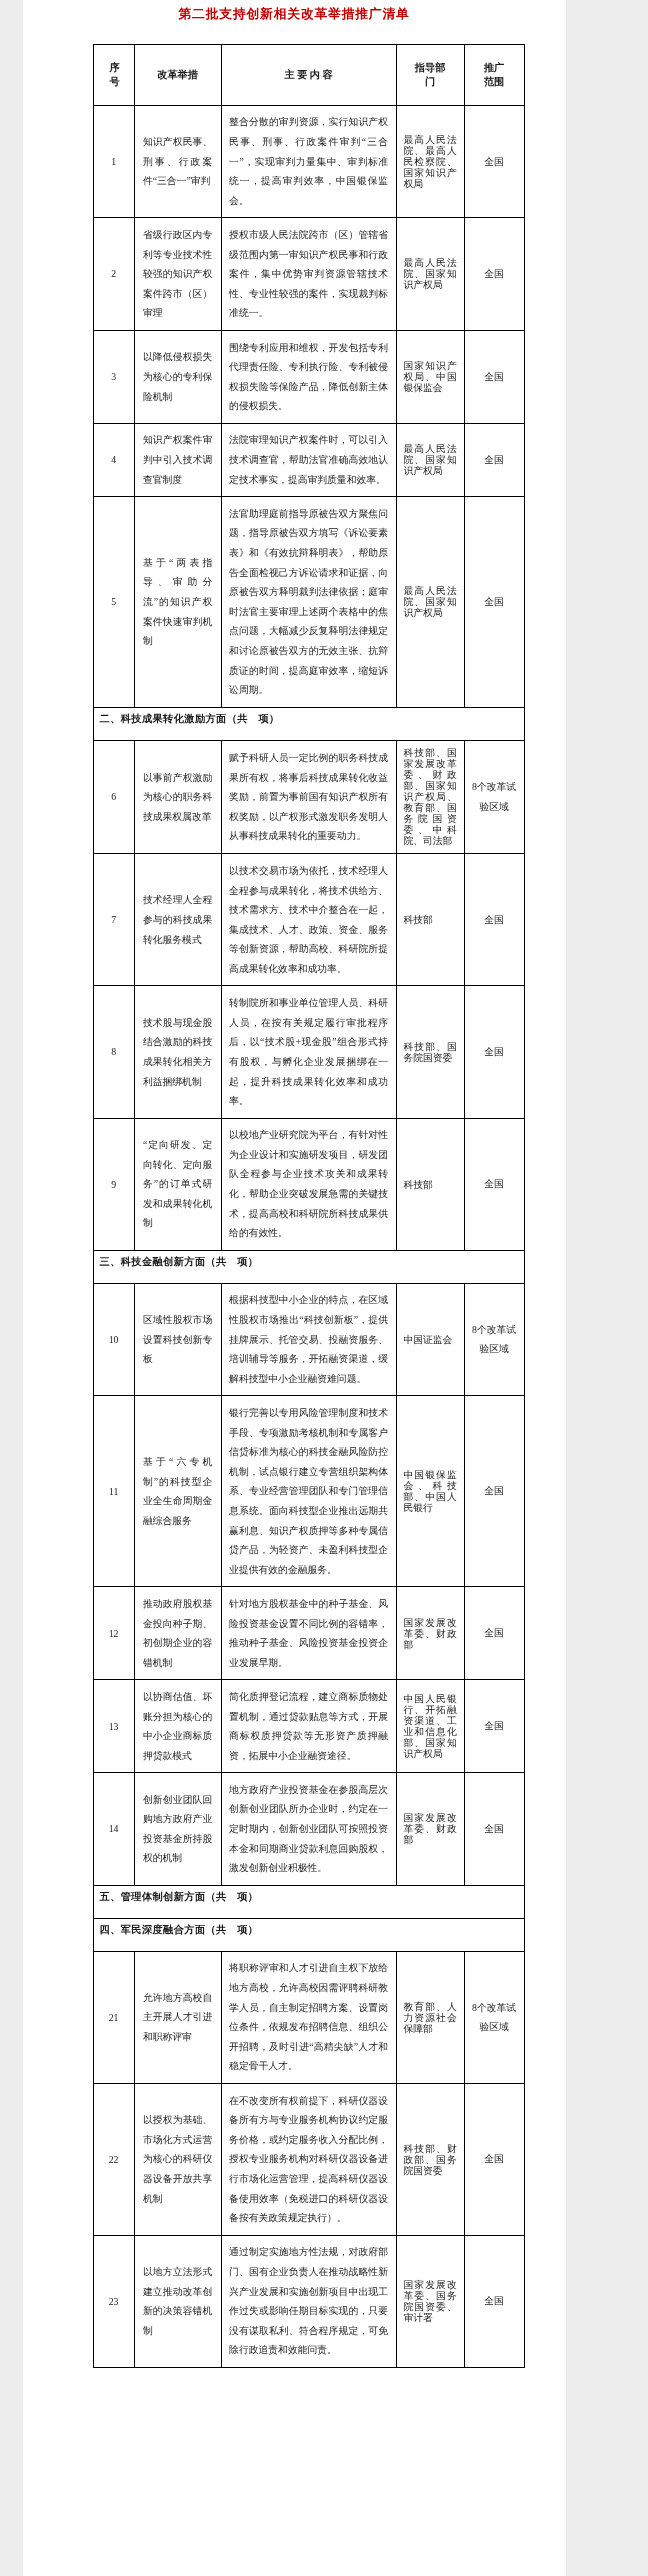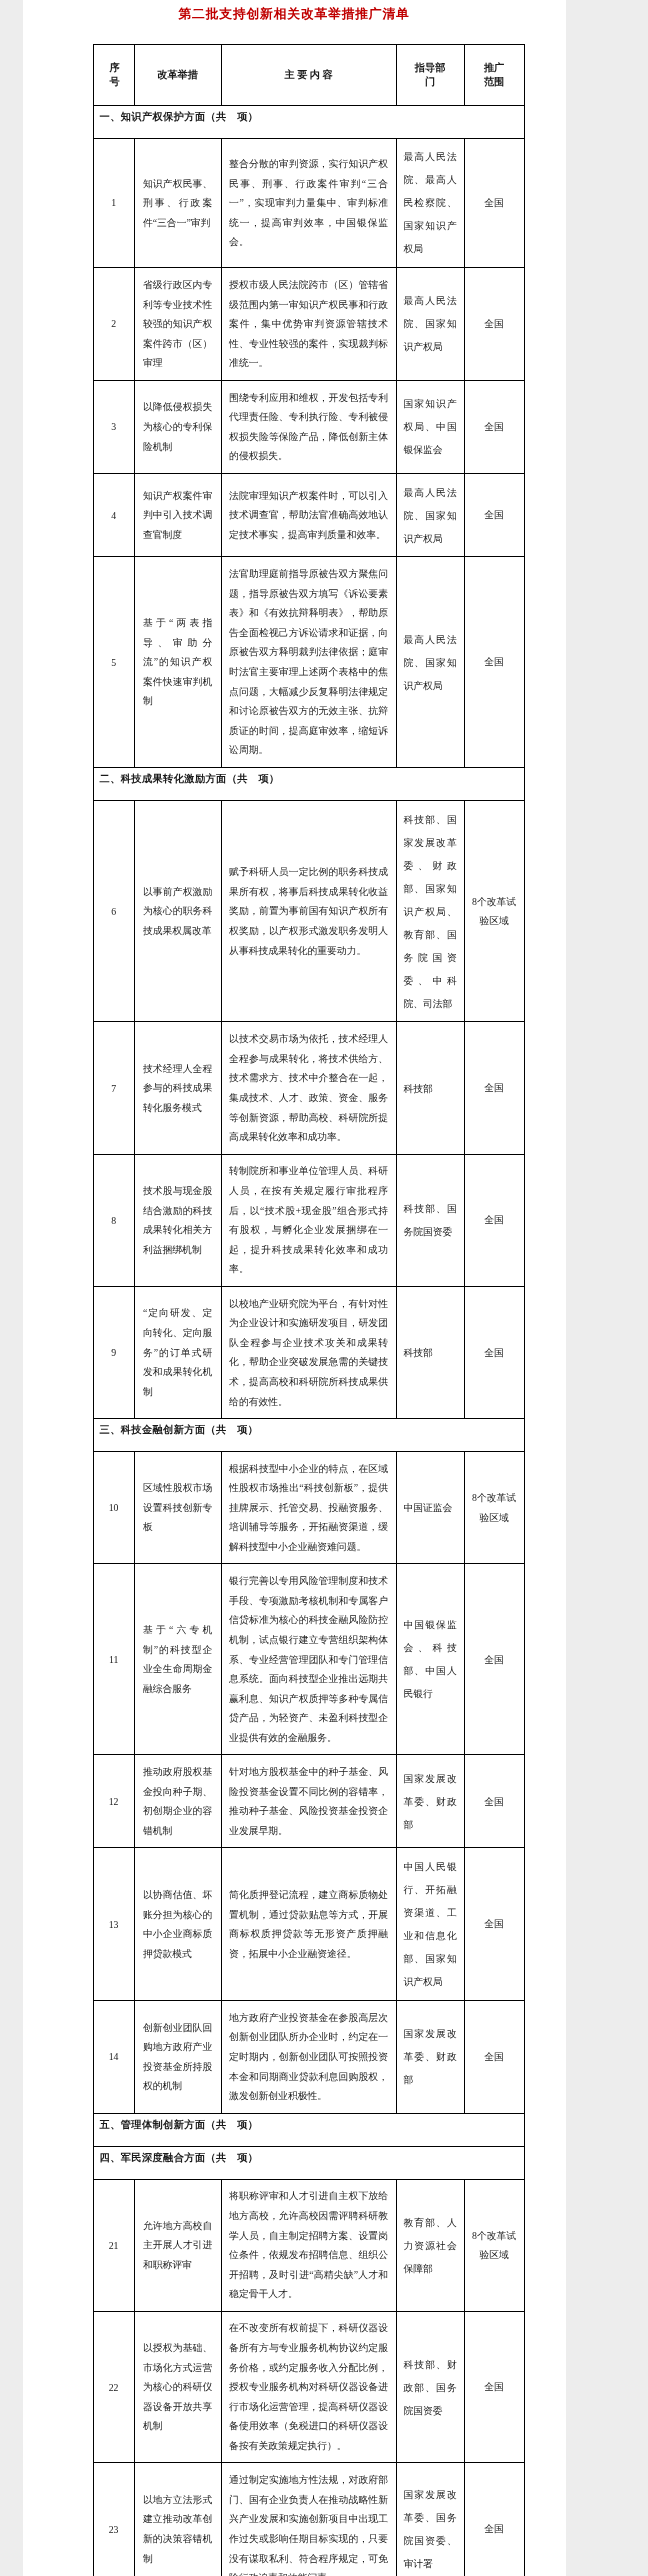--- a/index.html
+++ b/index.html
@@ -70,21 +70,21 @@
     line-height: 19.6px;
   }
   td.c-content {
     text-align: justify;
     padding: 6.8px 7.5px;
     line-height: 19.6px;
   }
   td.c-dept {
     text-align: justify;
     padding: 6.8px 6.8px;
-    line-height: 23px;
+    line-height: 11px;
     font-family: Liberation Serif, serif;
   }
   td.c-scope {
     text-align: center;
     padding: 6.8px 5.3px;
     line-height: 19.6px;
   }
 </style>
 </head>
 <body>
@@ -104,23 +104,20 @@
       <tr>
         <th>序号</th>
         <th>改革举措</th>
         <th>主 要 内 容</th>
         <th>指导部门</th>
         <th>推广范围</th>
       </tr>
     </thead>
     <tbody>
         <tr>
-          <td colspan="5" class="section-cell">一、知识产权保护方面（共　项）</td>
-        </tr>
-        <tr>
           <td class="c-no">1</td>
           <td class="c-measure">知识产权民事、刑事、行政案件“三合一”审判</td>
           <td class="c-content">整合分散的审判资源，实行知识产权民事、刑事、行政案件审判“三合一”，实现审判力量集中、审判标准统一，提高审判效率，中国银保监会。</td>
           <td class="c-dept">最高人民法院、最高人民检察院、国家知识产权局</td>
           <td class="c-scope">全国</td>
         </tr>
         <tr>
           <td class="c-no">2</td>
           <td class="c-measure">省级行政区内专利等专业技术性较强的知识产权案件跨市（区）审理</td>
           <td class="c-content">授权市级人民法院跨市（区）管辖省级范围内第一审知识产权民事和行政案件，集中优势审判资源管辖技术性、专业性较强的案件，实现裁判标准统一。</td>

